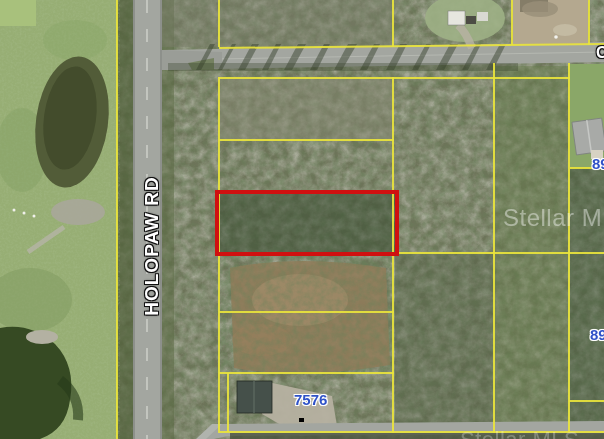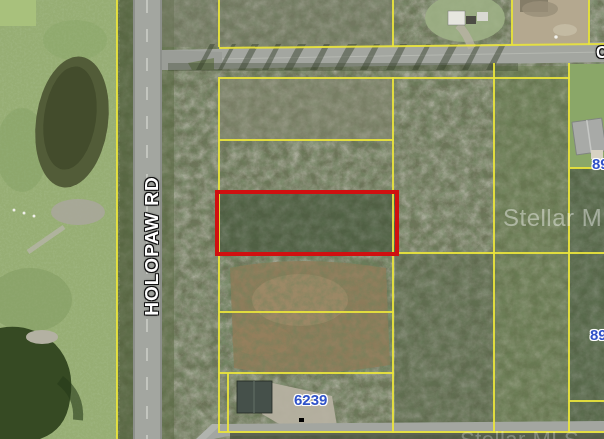--- a/index.html
+++ b/index.html
@@ -158,18 +158,18 @@
   <div class="pline h" style="top:311px;left:219px;width:175px"></div>
   <div class="pline h" style="top:372px;left:219px;width:175px"></div>
   <div class="pline h" style="top:431px;left:219px;width:385px"></div>
   <div class="pline h" style="top:167px;left:570px;width:34px"></div>
   <div class="pline h" style="top:400px;left:569px;width:35px"></div>
 
   <div class="redbox"></div>
 
   <div class="lbl outline-white road-vert">HOLOPAW RD</div>
   <div class="lbl outline-white road-partial">C</div>
-  <div class="lbl halo-blue addr-main">6239</div>
+  <div class="lbl halo-blue addr-main">7576</div>
   <div class="lbl halo-blue addr-up">89</div>
   <div class="lbl halo-blue addr-low">89</div>
   <div class="watermark">Stellar MLS</div>
   <div class="watermark wm2">Stellar MLS</div>
 </div>
 
 </body></html>

